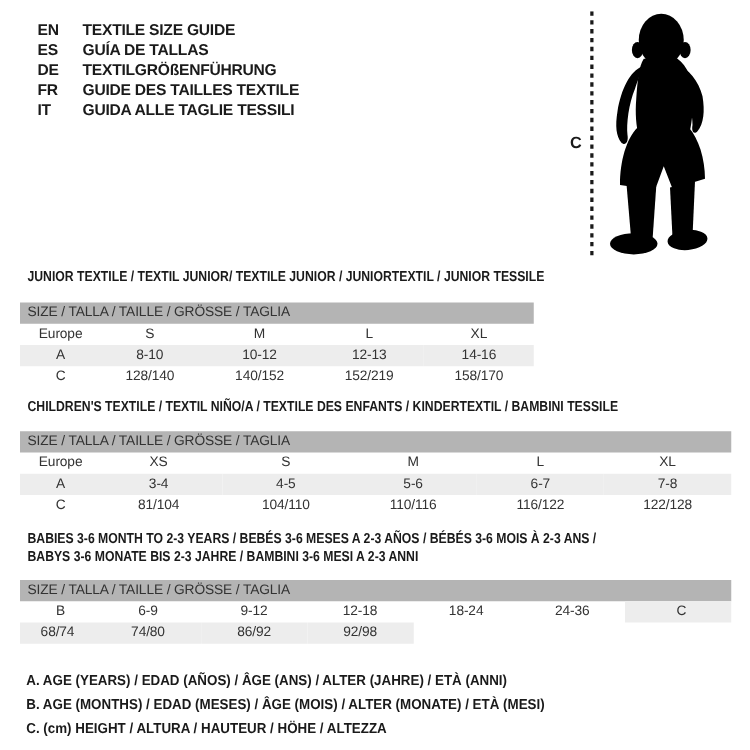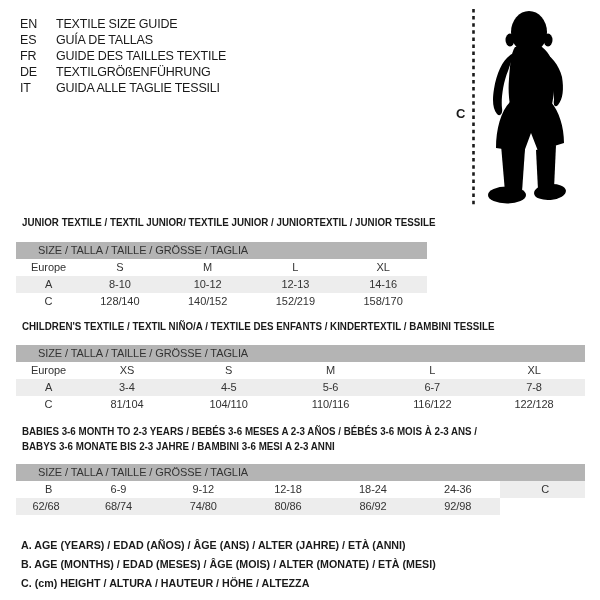--- a/index.html
+++ b/index.html
@@ -3,21 +3,21 @@
 <meta charset="utf-8">
 <style>
   html,body{margin:0;padding:0}
   body{
     width:600px;height:600px;background:#ffffff;position:relative;overflow:hidden;
     font-family:"Liberation Sans",sans-serif;color:#1a1a1a;
   }
   .abs{position:absolute}
 
   
-  .lang-block{left:20px;top:16px;font-weight:400;font-size:12.5px;line-height:16px;letter-spacing:-0.2px}
+  .lang-block{left:30px;top:16px;font-weight:700;font-size:12.5px;line-height:16px;letter-spacing:-0.2px}
   .lang-row{display:flex;white-space:nowrap}
   .lang-code{width:36px;flex:0 0 36px}
 
   
   .height-line{left:471px;top:9px;width:5px;height:198px}
   .c-label{left:456px;top:106px;font-weight:700;font-size:13px}
   .baby{left:484px;top:9px;width:90px;height:196px}
 
   
   .tbl-title{font-weight:700;font-size:11.5px;white-space:nowrap;
@@ -25,47 +25,47 @@
   .t1-title{left:22px;top:216px}
   .t2-title{left:22px;top:320px}
   .t3-title{left:22px;top:424px;line-height:15px}
 
   
   .tbl{display:grid;font-size:11px;color:#333;letter-spacing:-0.1px}
   .tbl > div{height:17px;line-height:17px;text-align:center;white-space:nowrap}
   .t1{left:16px;top:242px;width:411px;grid-template-columns:60px repeat(4,1fr)}
   .t2{left:16px;top:345px;width:569px;grid-template-columns:60px repeat(5,1fr)}
   .t3{left:16px;top:464px;width:569px;grid-template-columns:60px repeat(6,1fr)}
-  .hdr{grid-column:1/-1;background:#b4b4b4;text-align:left !important;padding-left:22px;color:#333}
+  .hdr{grid-column:1/-1;background:#b4b4b4;text-align:left !important;padding-left:6px;color:#333}
   .lbl{text-align:center;padding-left:5px}
   .stripe{background:#ededed}
 
   
   .footnotes{left:21px;top:536px;font-weight:700;font-size:11.5px;line-height:19px;white-space:nowrap;
     transform:scaleX(0.93);transform-origin:0 0}
 </style>
 </head>
 <body>
 
 <div class="abs lang-block">
   <div class="lang-row">
     <span class="lang-code">EN</span>
     <span class="lang-label">TEXTILE SIZE GUIDE</span>
   </div>
   <div class="lang-row">
     <span class="lang-code">ES</span>
     <span class="lang-label">GUÍA DE TALLAS</span>
   </div>
   <div class="lang-row">
+    <span class="lang-code">DE</span>
+    <span class="lang-label">TEXTILGRÖßENFÜHRUNG</span>
+  </div>
+  <div class="lang-row">
     <span class="lang-code">FR</span>
     <span class="lang-label">GUIDE DES TAILLES TEXTILE</span>
-  </div>
-  <div class="lang-row">
-    <span class="lang-code">DE</span>
-    <span class="lang-label">TEXTILGRÖßENFÜHRUNG</span>
   </div>
   <div class="lang-row">
     <span class="lang-code">IT</span>
     <span class="lang-label">GUIDA ALLE TAGLIE TESSILI</span>
   </div>
 </div>
 
 <svg class="abs height-line" viewBox="0 0 5 198" preserveAspectRatio="none">
   <line x1="2.5" y1="0" x2="2.5" y2="198" stroke="#1a1a1a" stroke-width="2.6" stroke-dasharray="3.5 3.6"></line>
 </svg>
@@ -136,24 +136,22 @@
 </div>
 <div class="abs tbl t3">
   <div class="hdr">SIZE / TALLA / TAILLE / GRÖSSE / TAGLIA</div>
   <div class="lbl">B</div>
   <div>6-9</div>
   <div>9-12</div>
   <div>12-18</div>
   <div>18-24</div>
   <div>24-36</div>
   <div class="lbl stripe">C</div>
-  <div class="stripe">62/68</div>
   <div class="stripe">68/74</div>
   <div class="stripe">74/80</div>
-  <div class="stripe">80/86</div>
   <div class="stripe">86/92</div>
   <div class="stripe">92/98</div>
 </div>
 
 <div class="abs footnotes">
   <div>A. AGE (YEARS) / EDAD (AÑOS) / ÂGE (ANS) / ALTER (JAHRE) / ETÀ (ANNI)</div>
   <div>B. AGE (MONTHS) / EDAD (MESES) / ÂGE (MOIS) / ALTER (MONATE) / ETÀ (MESI)</div>
   <div>C. (cm) HEIGHT / ALTURA / HAUTEUR / HÖHE / ALTEZZA</div>
 </div>
 

